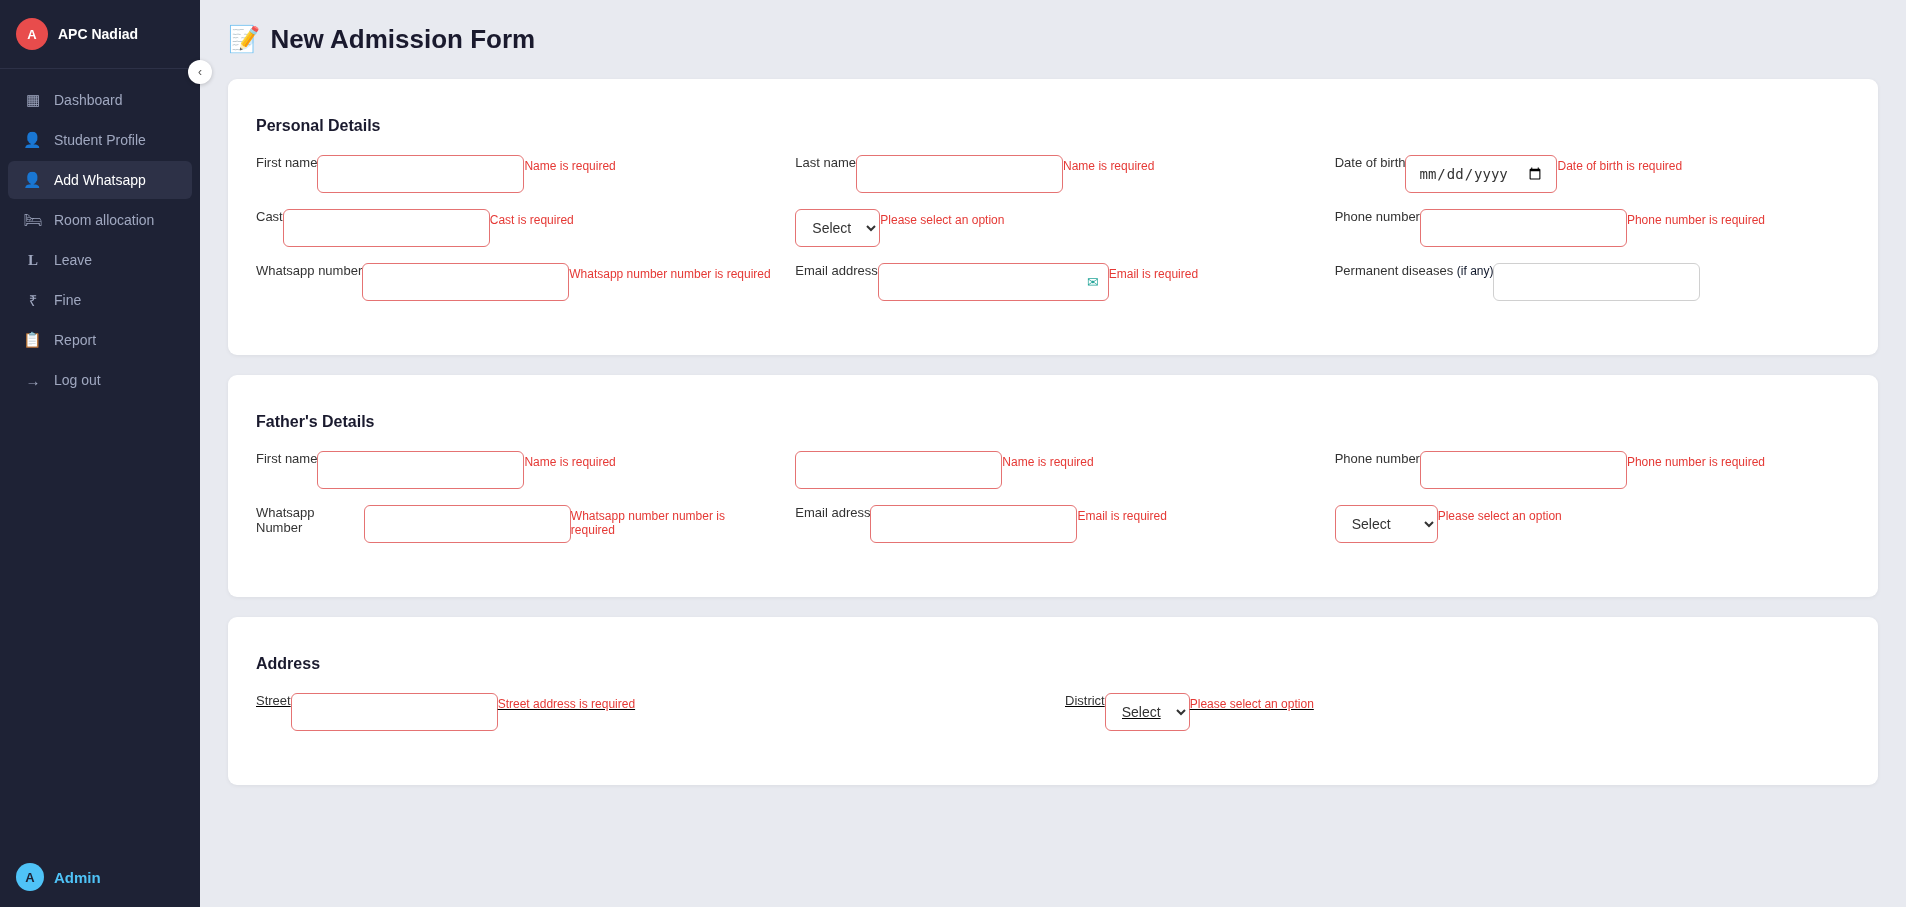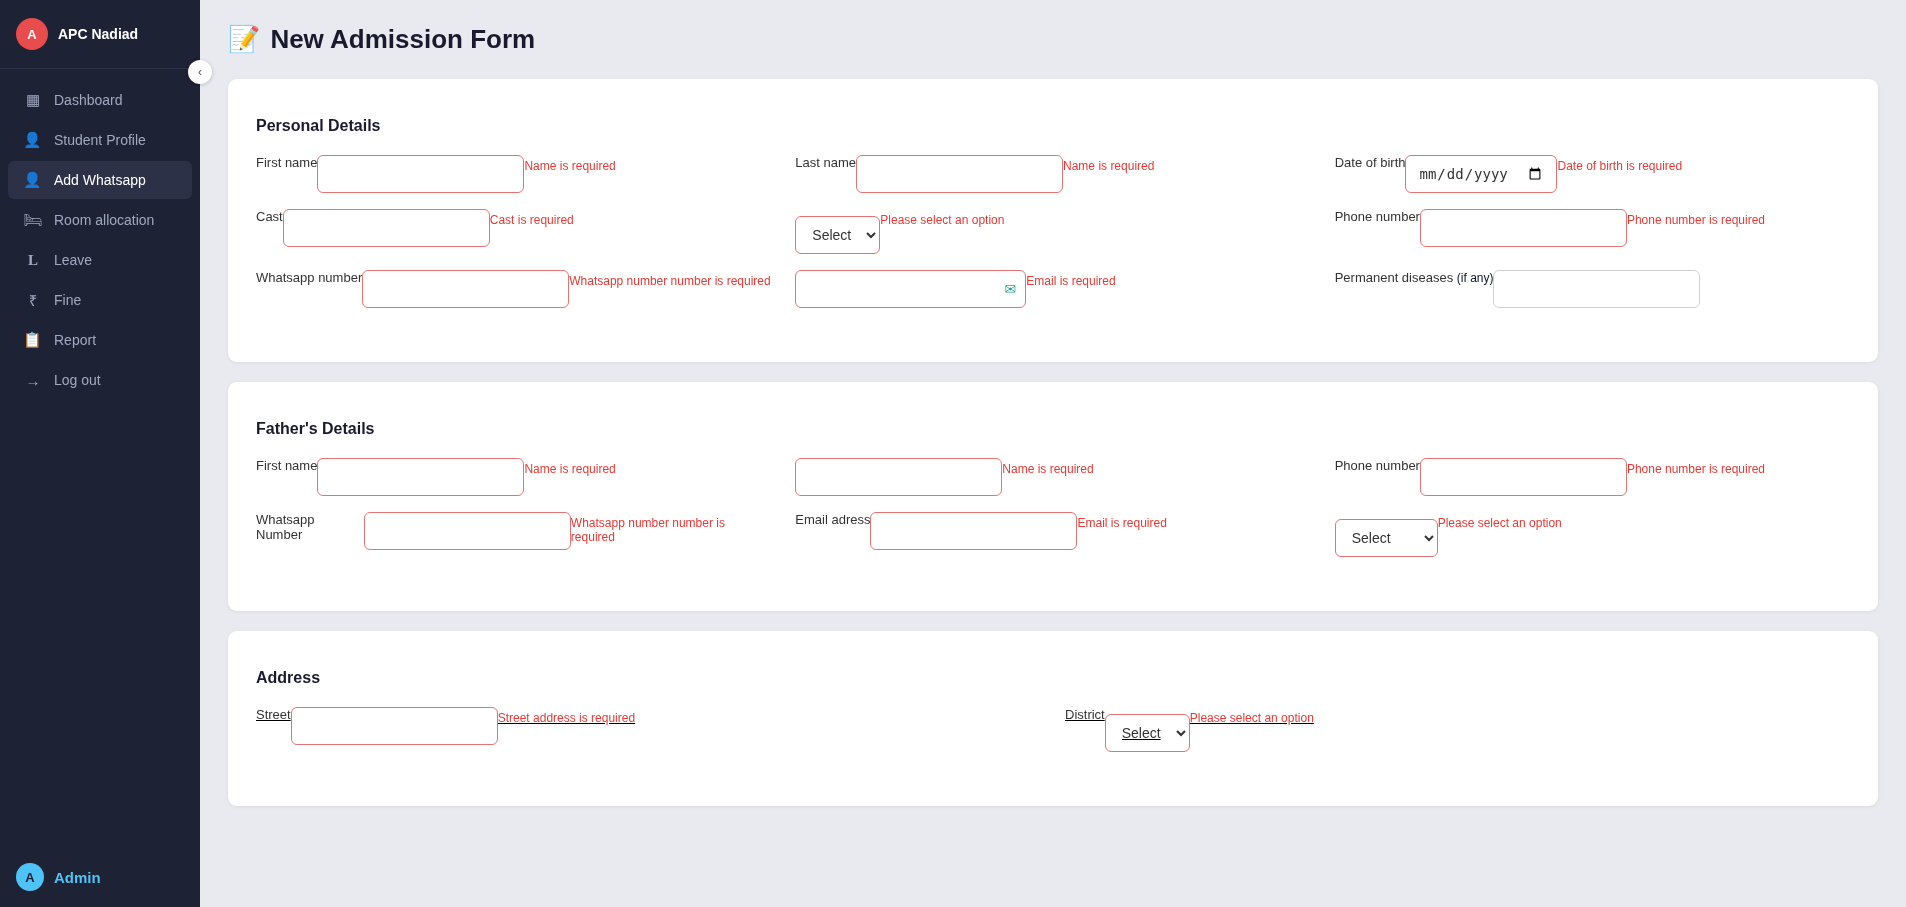--- a/index.html
+++ b/index.html
@@ -143,21 +143,20 @@
     .form-select {
       border: 1.5px solid #e57373;
       border-radius: 6px;
       padding: 8px 12px;
       font-size: 14px;
       color: #333;
       outline: none;
       background: #fff;
       height: 38px;
       appearance: auto;
-      margin-top: 7px;
     }
     .form-error {
       font-size: 12px;
       color: #e53935;
       margin-top: 4px;
     }
     .email-wrapper { position: relative; }
     .email-wrapper .form-input { padding-right: 36px; width: 100%; }
     .email-icon {
       position: absolute;
@@ -273,20 +272,21 @@
     </div>
     <div class="form-row">
 
       <div class="form-group">
         <label class="form-label">Whatsapp number</label>
         <input type="tel" class="form-input" value="" style="">
         <span class="form-error">Whatsapp number number is required</span>
       </div>
 
       <div class="form-group">
+        <label class="form-label">Email address</label>
         <div class="email-wrapper">
           <input type="email" class="form-input" style="width: 100%;" value="">
           <span class="email-icon">✉</span>
         </div>
         <span class="form-error">Email is required</span>
       </div>
 
       <div class="form-group">
         <label class="form-label">
           <span>Permanent diseases</span>

